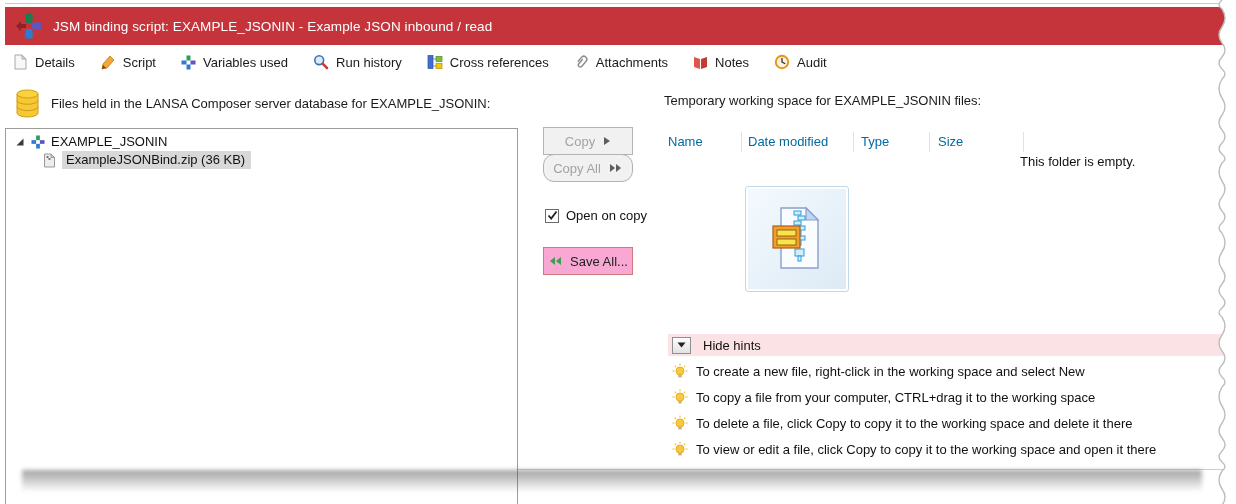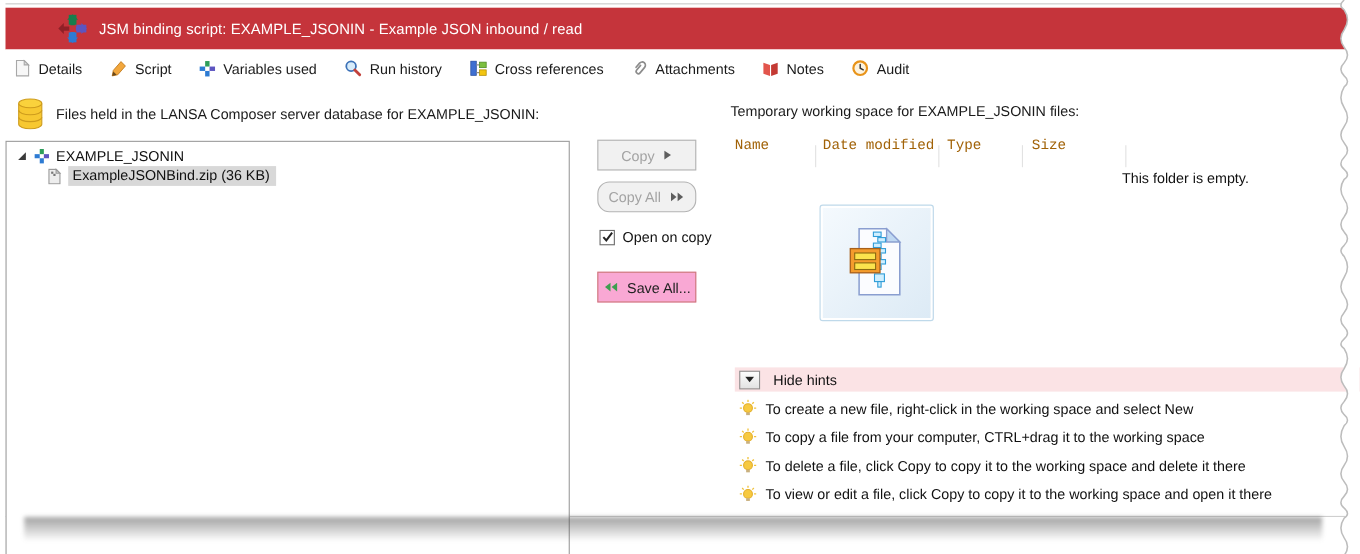--- a/index.html
+++ b/index.html
@@ -10,21 +10,21 @@
     font-family:"Liberation Sans", sans-serif;
     -webkit-font-smoothing:antialiased;
   }
   .window {
     position:absolute; left:5px; top:3px; right:4px; height:467px;
     background:#FFF; border-top:1px solid #C9C9C9; border-bottom:1px solid #CFCFCF;
   }
   
   .titlebar {
     position:absolute; left:0; top:3px; right:0; height:38px;
-    background:#C5343B; display:flex; align-items:center;padding-left:37px;
+    background:#C5343B; display:flex; align-items:center;
   }
   .titlebar .app-icon { margin-left:9px; width:30px; height:30px; flex:0 0 auto; }
   .titlebar .title {
     margin-left:9px; color:#FFFFFF; font-size:13.5px; letter-spacing:.1px;
     white-space:nowrap;
   }
   
   .tabs {
     position:absolute; left:0; top:41px; right:0; height:34px;
     display:flex; align-items:center; padding-left:8px; gap:25px;
@@ -49,35 +49,35 @@
     background:#D8D8D8; padding:1px 6px 2px 4px;
   }
   
   .btn {
     position:absolute; left:538px; width:90px; height:28px;
     display:flex; align-items:center; justify-content:center; gap:8px;
     font-size:13px; border:1px solid #B3B3B3; background:#F1F1F1; cursor:default;
   }
   .btn.disabled { color:#A3A3A3; }
   .btn-copy { top:123px; }
-  .btn-copyall { top:161px;border-radius:11px; }
+  .btn-copyall { top:150px;border-radius:11px; }
   .btn-saveall {
     top:243px; background:#f9a8d4; border:1px solid #CE7A7C; color:#222; cursor:pointer;
   }
   .checkrow {
     position:absolute; left:540px; top:204px; display:flex; align-items:center; gap:7px;
     font-size:13px; color:#111; white-space:nowrap;
   }
   .checkbox {
     width:14px; height:14px; background:#FFF; border:1px solid #6B6B6B;
     display:flex; align-items:center; justify-content:center; cursor:pointer;
   }
   
   .ws-header { position:absolute; left:659px; top:89px; font-size:13px; color:#1A1A1A; white-space:nowrap; }
-  .col-head { position:absolute; top:120px; font-size:13px; color:#a16207; cursor:default;font-family:Liberation Mono, monospace; }
+  .col-head { position:absolute; top:130px; font-size:13px; color:#0369a1; cursor:default; }
   .col-sep { position:absolute; top:128px; width:1px; height:20px; background:#E2E2E2; }
   .empty-msg { position:absolute; left:1015px; top:150px; font-size:13px; color:#111; }
   .drop-panel {
     position:absolute; left:740px; top:182px; width:104px; height:106px;
     background:linear-gradient(135deg,#F5FAFE 0%,#DCEAF5 100%);
     border:1px solid #BFD9EA; border-radius:3px;
     box-shadow:inset 0 0 0 2px #FFFFFF;
     display:flex; align-items:center; justify-content:center;
   }
   

